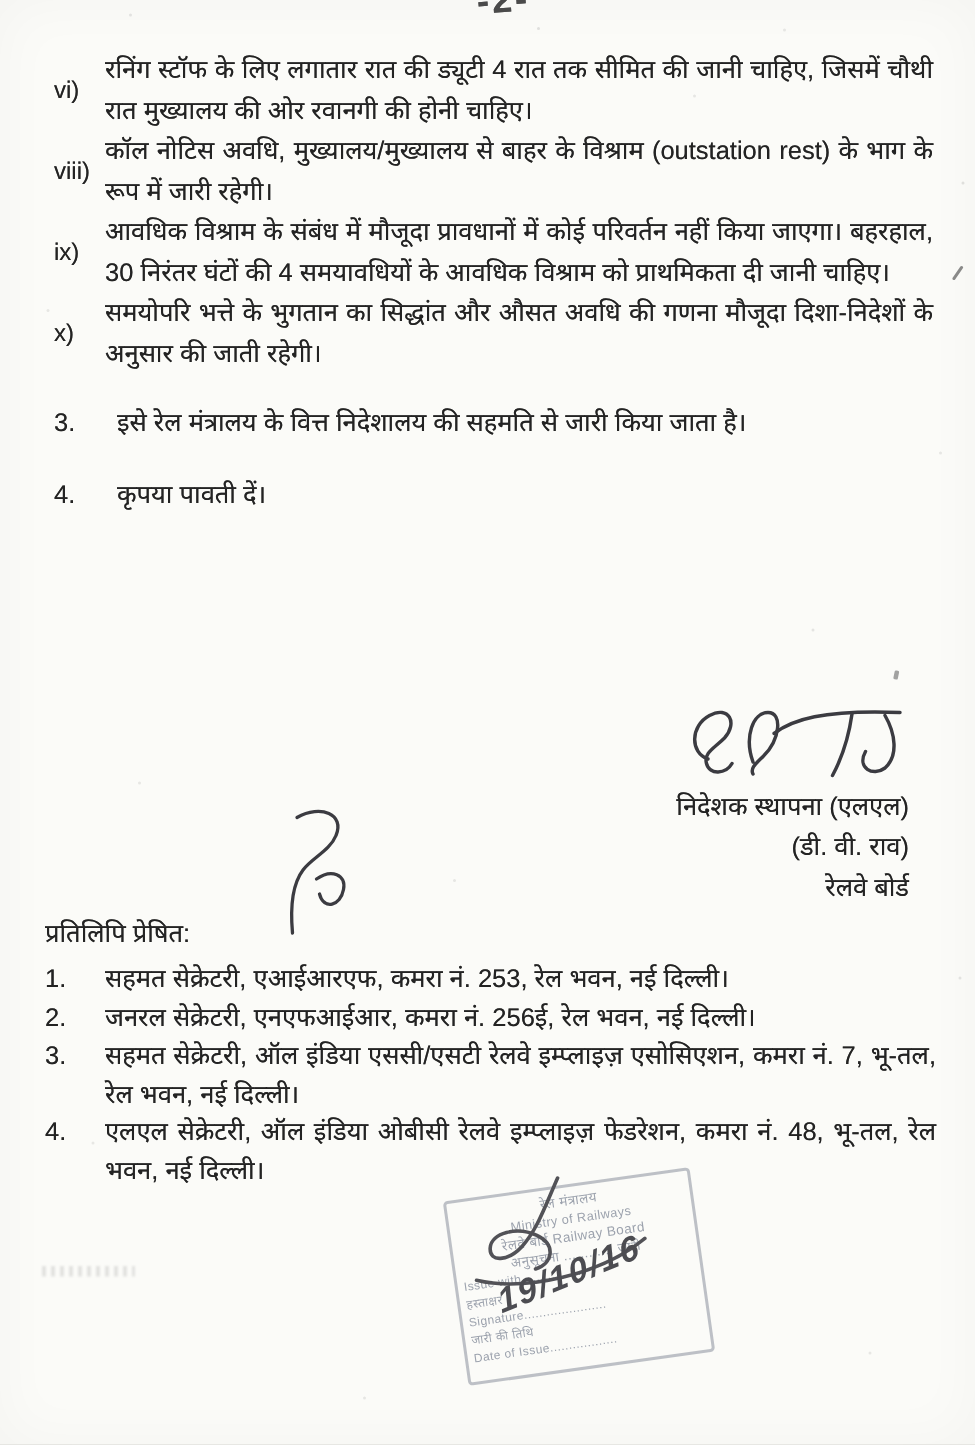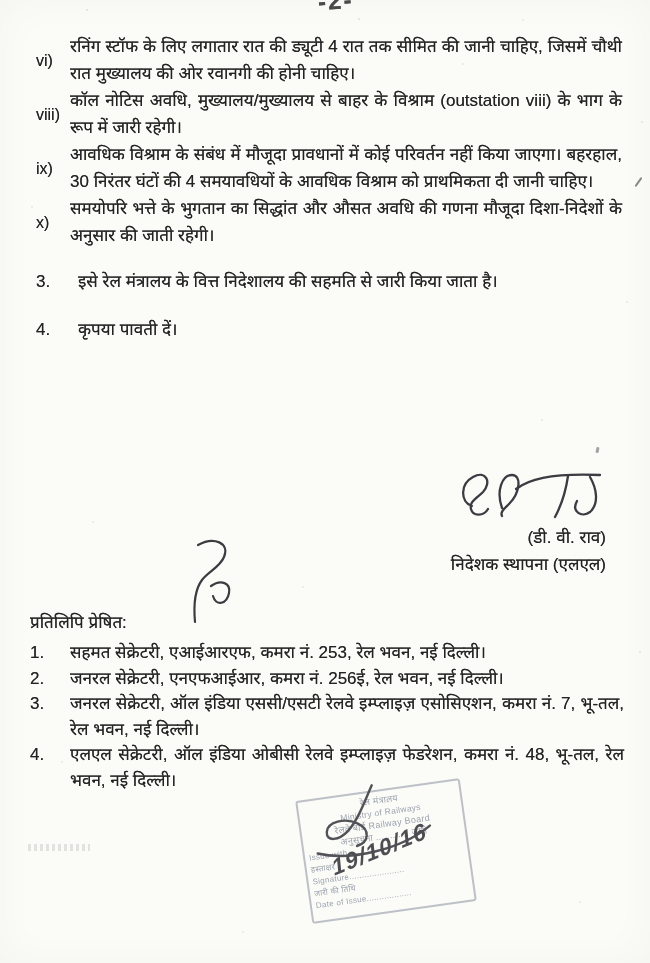--- a/index.html
+++ b/index.html
@@ -69,21 +69,21 @@
   <div class="page-number txt">-2-</div>
 
   <div class="content">
 
     <div class="doc-item">
       <span class="doc-label txt">vi)</span>
       <span class="doc-text txt">रनिंग स्टॉफ के लिए लगातार रात की ड्यूटी 4 रात तक सीमित की जानी चाहिए, जिसमें चौथी रात मुख्यालय की ओर रवानगी की होनी चाहिए।</span>
     </div>
     <div class="doc-item">
       <span class="doc-label txt">viii)</span>
-      <span class="doc-text txt">कॉल नोटिस अवधि, मुख्यालय/मुख्यालय से बाहर के विश्राम (outstation viii) के भाग के रूप में जारी रहेगी।</span>
+      <span class="doc-text txt">कॉल नोटिस अवधि, मुख्यालय/मुख्यालय से बाहर के विश्राम (outstation rest) के भाग के रूप में जारी रहेगी।</span>
     </div>
     <div class="doc-item">
       <span class="doc-label txt">ix)</span>
       <span class="doc-text txt">आवधिक विश्राम के संबंध में मौजूदा प्रावधानों में कोई परिवर्तन नहीं किया जाएगा। बहरहाल, 30 निरंतर घंटों की 4 समयावधियों के आवधिक विश्राम को प्राथमिकता दी जानी चाहिए।</span>
     </div>
     <div class="doc-item">
       <span class="doc-label txt">x)</span>
       <span class="doc-text txt">समयोपरि भत्ते के भुगतान का सिद्धांत और औसत अवधि की गणना मौजूदा दिशा-निदेशों के अनुसार की जाती रहेगी।</span>
     </div>
 
@@ -97,42 +97,43 @@
   </div>
 
   <div class="sig-block">
     <svg class="sig-scribble handwriting" width="158" height="58" viewBox="0 0 158 58">
       <path d="M16,40 C4,36 4,18 17,11 C30,4 36,16 27,26 C20,33 13,36 15,43 C17,51 28,50 32,43" stroke-width="2.3"></path>
       <path d="M46,42 C40,25 46,9 56,9 C66,9 64,27 53,38 C48,43 44,46 46,50" stroke-width="2.3"></path>
       <path d="M60,23 C72,14 92,7 144,9" stroke-width="2.3"></path>
       <path d="M112,10 C110,24 106,38 99,51" stroke-width="2.3"></path>
       <path d="M134,11 C141,23 143,38 134,46 C126,52 115,46 121,35" stroke-width="2.3"></path>
     </svg>
+    <div class="txt">निदेशक स्थापना (एलएल)</div>
     <div class="txt">(डी. वी. राव)</div>
-    <div class="txt">निदेशक स्थापना (एलएल)</div>
+    <div class="txt">रेलवे बोर्ड</div>
   </div>
 
   <svg class="left-mark handwriting" width="64" height="92" viewBox="0 0 64 92">
     <path d="M20,11 C36,2 52,9 46,23 C42,33 30,38 24,46 C18,54 15,66 17,88" stroke-width="2.2"></path>
     <path d="M33,52 C43,45 53,49 51,59 C49,70 38,73 35,62" stroke-width="2.2"></path>
   </svg>
 
   <div class="copy">
     <div class="copy-heading txt">प्रतिलिपि प्रेषित:</div>
     <div class="copy-item">
       <span class="copy-num txt">1.</span>
       <span class="copy-text txt">सहमत सेक्रेटरी, एआईआरएफ, कमरा नं. 253, रेल भवन, नई दिल्ली।</span>
     </div>
     <div class="copy-item">
       <span class="copy-num txt">2.</span>
       <span class="copy-text txt">जनरल सेक्रेटरी, एनएफआईआर, कमरा नं. 256ई, रेल भवन, नई दिल्ली।</span>
     </div>
     <div class="copy-item">
       <span class="copy-num txt">3.</span>
-      <span class="copy-text txt">जनरल सेक्रेटरी, ऑल इंडिया एससी/एसटी रेलवे इम्प्लाइज़ एसोसिएशन, कमरा नं. 7, भू-तल, रेल भवन, नई दिल्ली।</span>
+      <span class="copy-text txt">सहमत सेक्रेटरी, ऑल इंडिया एससी/एसटी रेलवे इम्प्लाइज़ एसोसिएशन, कमरा नं. 7, भू-तल, रेल भवन, नई दिल्ली।</span>
     </div>
     <div class="copy-item">
       <span class="copy-num txt">4.</span>
       <span class="copy-text txt">एलएल सेक्रेटरी, ऑल इंडिया ओबीसी रेलवे इम्प्लाइज़ फेडरेशन, कमरा नं. 48, भू-तल, रेल भवन, नई दिल्ली।</span>
     </div>
   </div>
 
   <div class="stamp-wrap">
     <div class="stamp-border"></div>
     <div class="stamp-lines">

